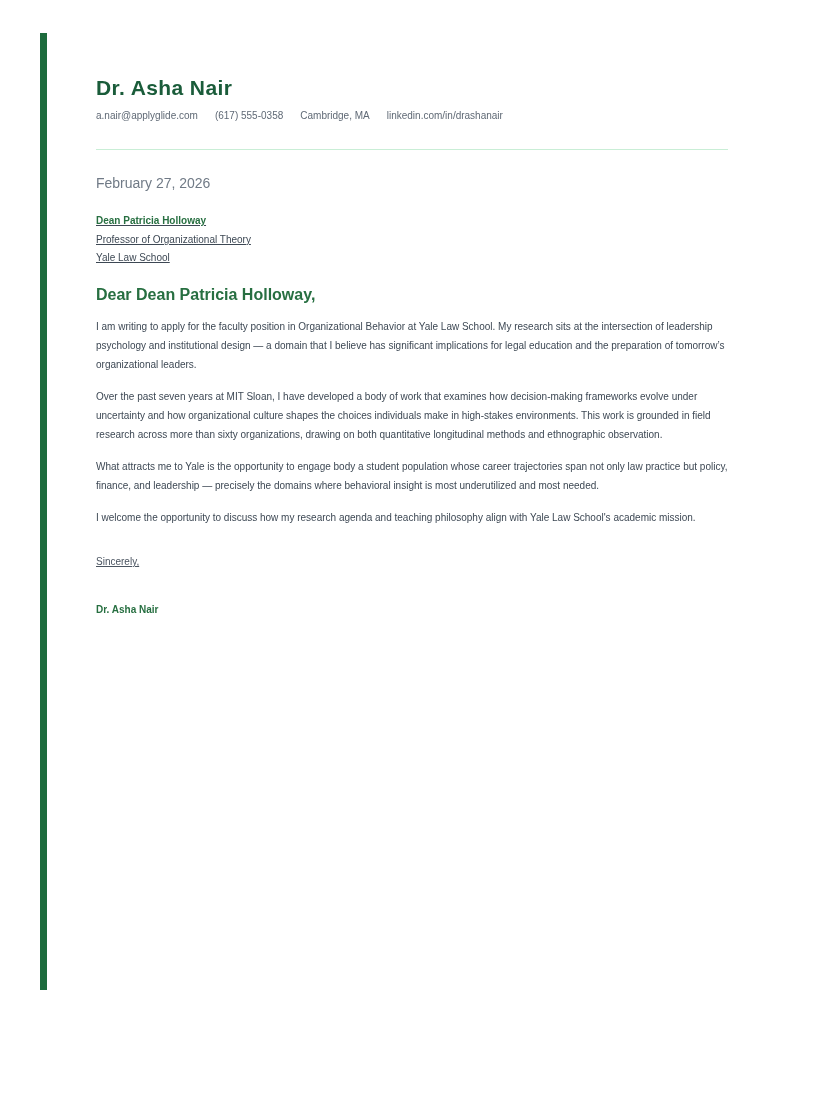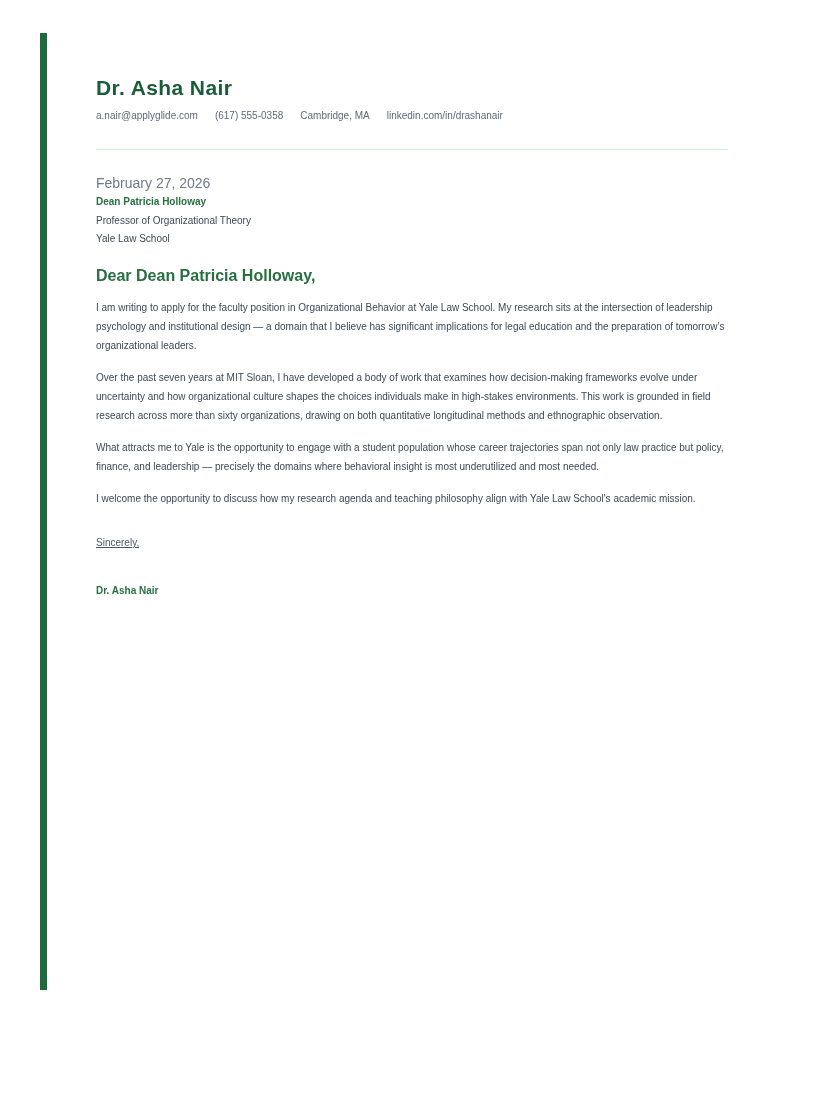--- a/index.html
+++ b/index.html
@@ -48,23 +48,25 @@
     border: none;
     border-top: 1px solid #c9eed6;
   }
   .date {
     margin-top: 24px;
     font-size: 14px;
     line-height: 19px;
     color: #707a86;
   }
   .recipient {
+    margin-top: 19px;
     font-size: 10px;
     line-height: 18.6px;
     color: #3d4854;
+    text-decoration: underline;
   }
   .recipient-name {
     color: #276f41;
     font-weight: bold;
   }
   .salutation {
     margin-top: 17px;
     font-size: 16px;
     line-height: 19px;
     font-weight: bold;
@@ -115,21 +117,21 @@
     <div class="recipient-name">Dean Patricia Holloway</div>
     <div>Professor of Organizational Theory</div>
     <div>Yale Law School</div>
   </div>
 
   <div class="salutation">Dear Dean Patricia Holloway,</div>
 
   <div class="body-text">
     <p>I am writing to apply for the faculty position in Organizational Behavior at Yale Law School. My research sits at the intersection of leadership psychology and institutional design — a domain that I believe has significant implications for legal education and the preparation of tomorrow’s organizational leaders.</p>
     <p>Over the past seven years at MIT Sloan, I have developed a body of work that examines how decision-making frameworks evolve under uncertainty and how organizational culture shapes the choices individuals make in high-stakes environments. This work is grounded in field research across more than sixty organizations, drawing on both quantitative longitudinal methods and ethnographic observation.</p>
-    <p>What attracts me to Yale is the opportunity to engage with a student population whose career trajectories span not only law practice but policy, finance, and leadership — precisely the domains where behavioral insight is most underutilized and most needed.</p>
+    <p>What attracts me to Yale is the opportunity to engage body a student population whose career trajectories span not only law practice but policy, finance, and leadership — precisely the domains where behavioral insight is most underutilized and most needed.</p>
     <p>I welcome the opportunity to discuss how my research agenda and teaching philosophy align with Yale Law School's academic mission.</p>
   </div>
 
   <div class="closing">Sincerely,</div>
 
   <div class="signature">Dr. Asha Nair</div>
 
 </div>
 
 </body></html>

